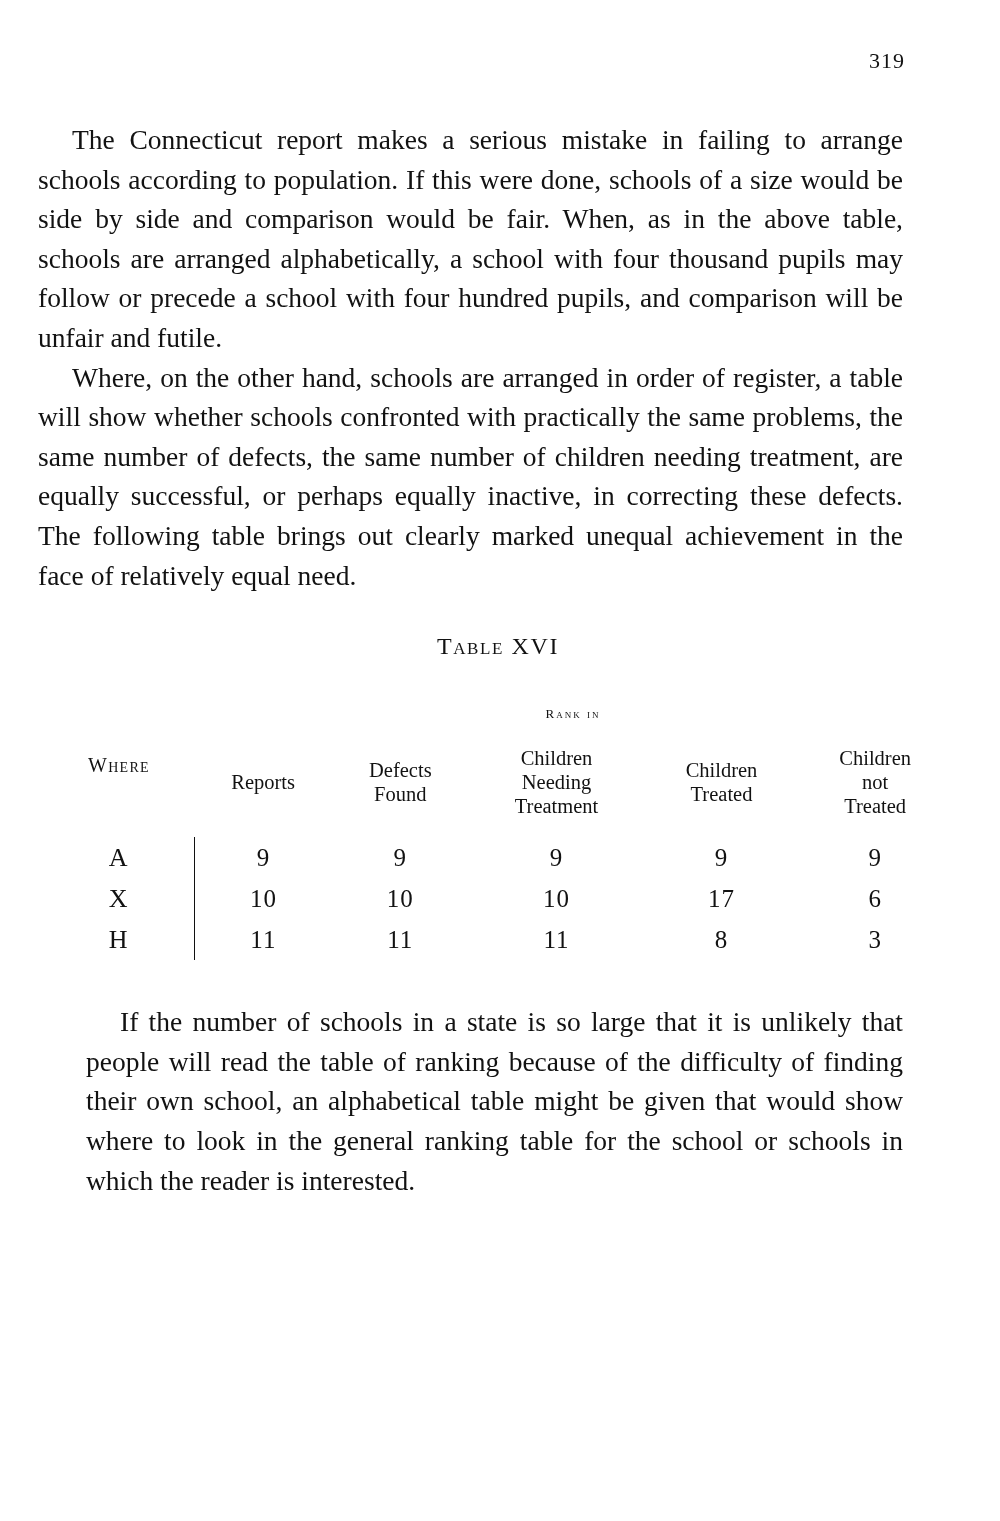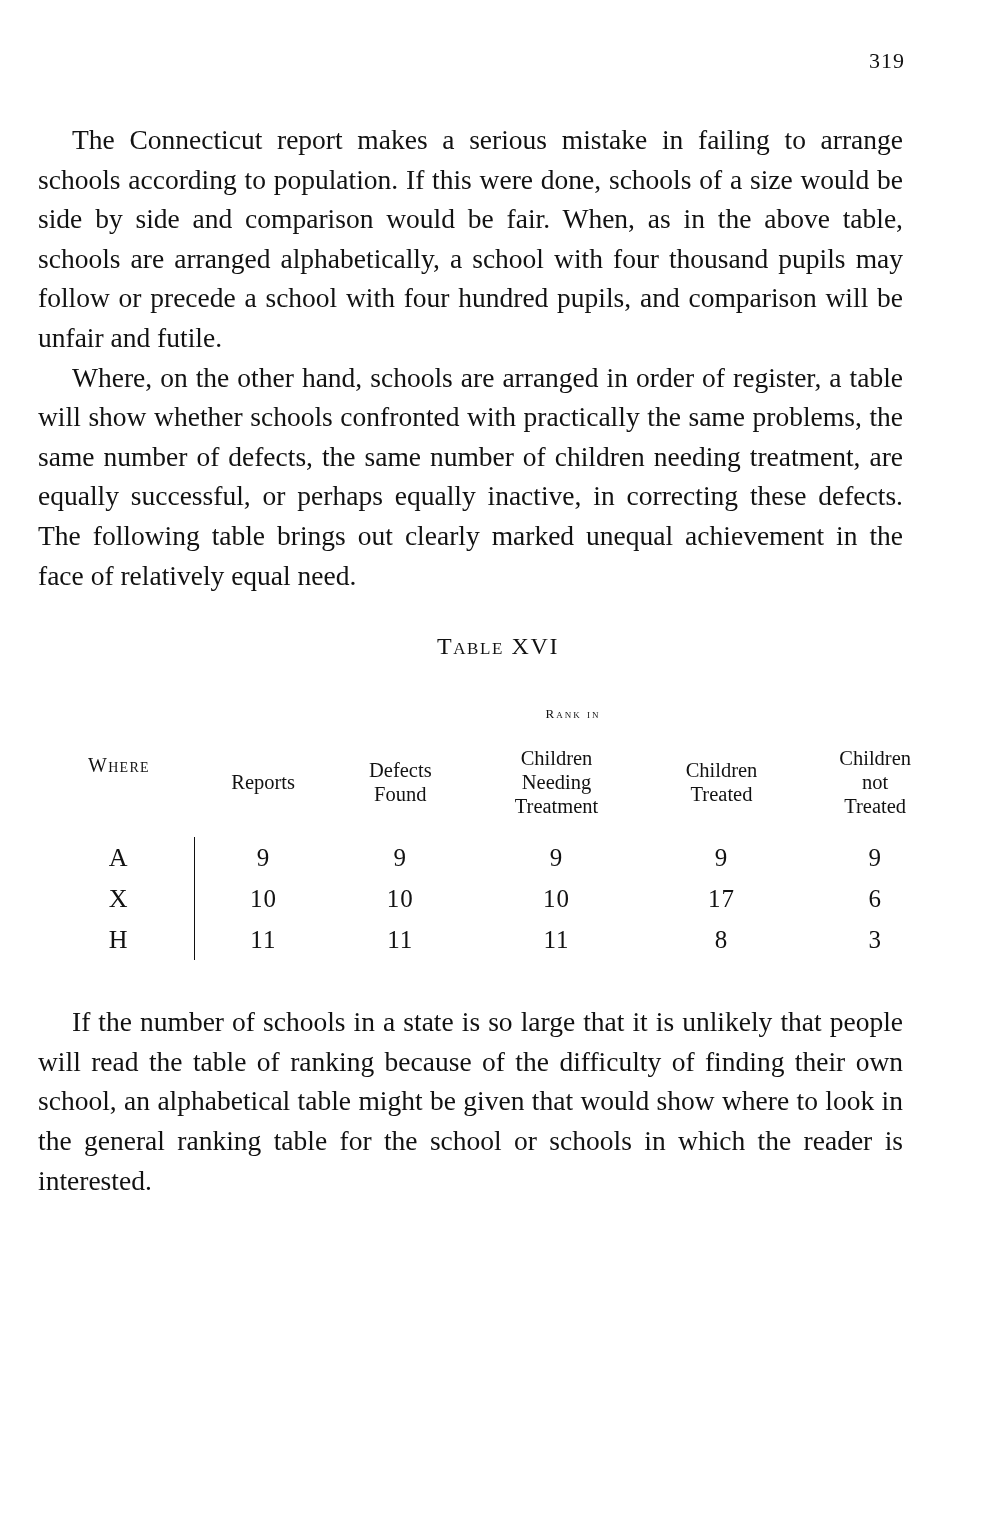--- a/index.html
+++ b/index.html
@@ -234,17 +234,17 @@
             <td class="colsep"></td>
             <td></td>
       </tr>
       <tr>
         <td class="rule-bottom" colspan="6"></td>
       </tr>
     </tbody>
       </table>
   </div>
 
-  <div class="body-text" style="margin-top:26px;">
+  <div class="body-text" style="margin-top:26px;margin-left:48px;">
     <p class="indent">If the number of schools in a state is so large that it is unlikely that people will read the table of ranking because of the difficulty of finding their own school, an alphabetical table might be given that would show where to look in the general ranking table for the school or schools in which the reader is interested.</p>
   </div>
 
 </div>
 
 </body></html>

